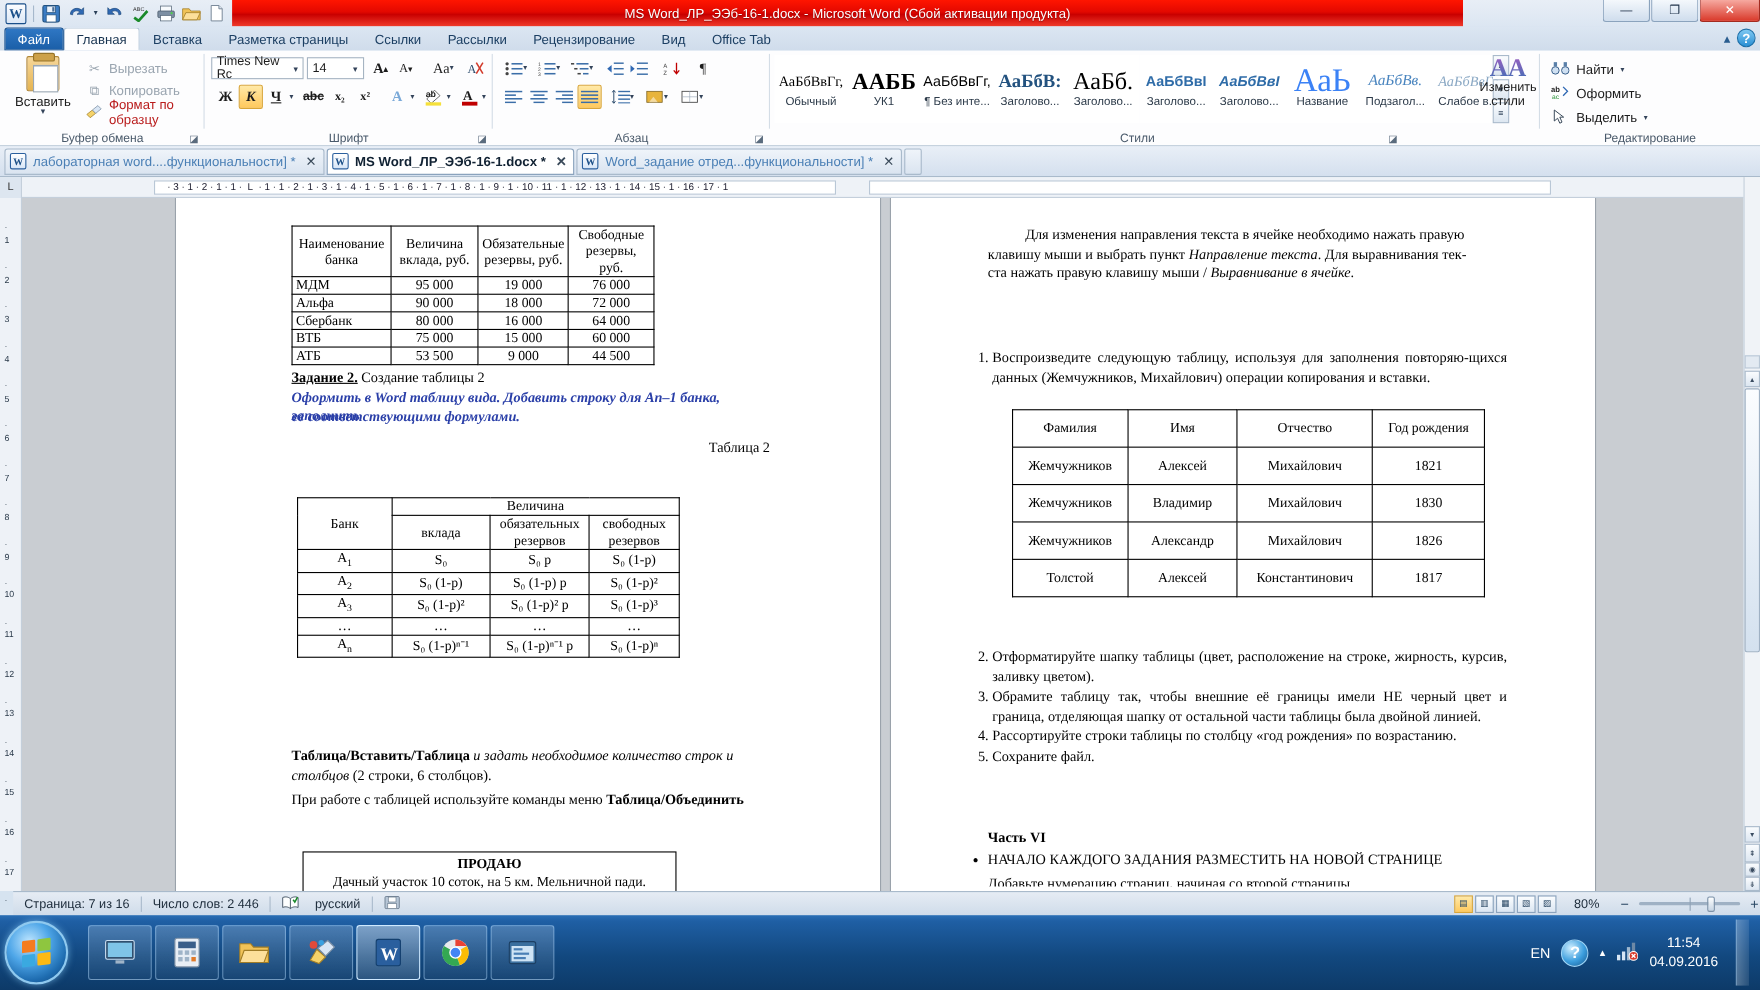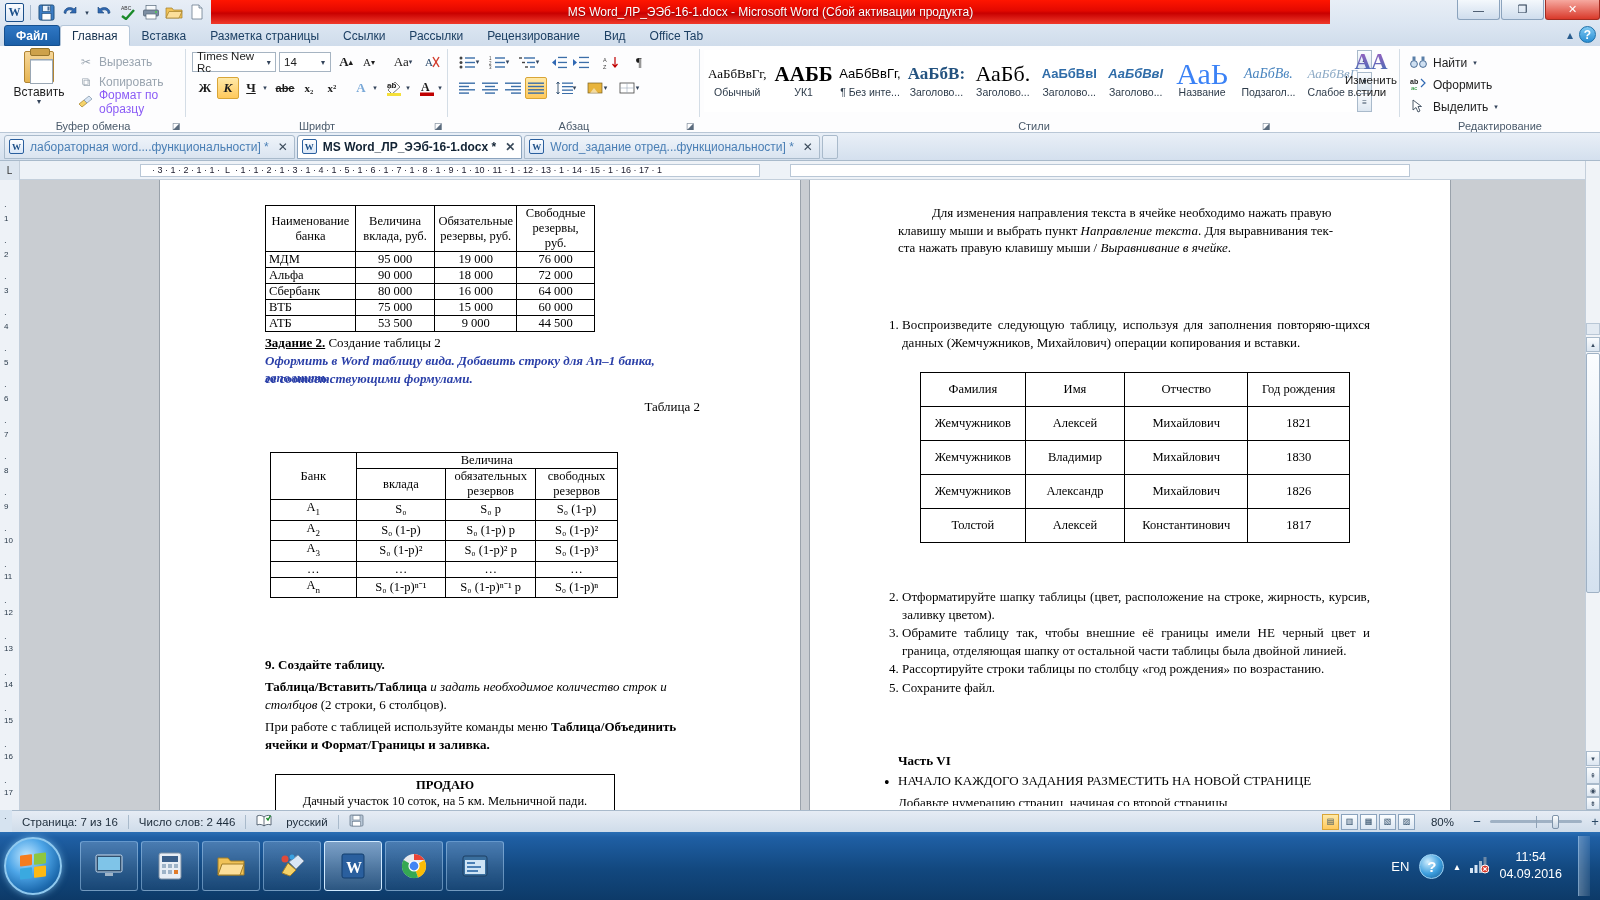--- a/index.html
+++ b/index.html
@@ -56,21 +56,21 @@
   .tabstrip {
     position:absolute; left:0; top:24px; width:1600px; height:22px;
     background: linear-gradient(to bottom,#dce6f2,#cfdceb);
     display:flex; align-items:flex-end; padding-left:4px;
   }
   .rtab {
     height:21px; padding:0 11px; font-size:12px; color:#1c3f63;
     display:flex;align-items:center; border:1px solid transparent;
     border-radius:3px 3px 0 0; white-space:nowrap;
   }
-  .rtab.file { background:linear-gradient(to bottom,#2f77c4,#1b5fa8); color:#fff; border-color:#16508f;font-weight:bold; }
+  .rtab.file { background:linear-gradient(to bottom,#2f77c4,#1b5fa8); color:#fff; border-color:#16508f; }
   .rtab.active { background:#fdfdfe; border-color:#b4c6d9; border-bottom-color:#fdfdfe; color:#16324f; }
   .help-icons { position:absolute; right:4px; top:2px; display:flex; gap:6px; align-items:center; }
   .circ-q {
     width:17px;height:17px;border-radius:50%;
     background:linear-gradient(to bottom,#7ec8f2,#2a8fd4);
     color:#fff;font-size:12px;font-weight:bold;
     display:flex;align-items:center;justify-content:center;
     border:1px solid #1d6fa8;
   }
   .minrib { font-size:12px; color:#2a5d8f; }
@@ -111,21 +111,21 @@
     content:""; position:absolute; left:5px; top:7px; width:21px;height:23px;
     background:#fff; border:1px solid #9aa7b4;
     box-shadow: inset 0 3px 0 -2px #c8d2dc, inset 0 7px 0 -6px #c8d2dc, inset 0 11px 0 -10px #c8d2dc;
   }
   .paste-label { margin-top:2px; }
   .mini-caret { font-size:8px; color:#33435a; line-height:6px; }
   .cb-item {
     position:absolute; left:78px; display:flex;align-items:center;gap:5px;
     font-size:12px; color:#9aa5b0; height:17px;
   }
-  .cb-item.enabled { color:#8b5cf6; }
+  .cb-item.enabled { color:#b91c1c; }
   .cb-glyph { width:16px;height:16px;display:flex;align-items:center;justify-content:center;font-size:12px; }
 
   
   #g-font { left:186px; width:262px; }
   .fld {
     position:absolute; background:#fff; border:1px solid #a6b4c2; height:20px;
     display:flex;align-items:center; font-size:11.5px; color:#1c1c1c; padding-left:4px;
   }
   .fld .dd { margin-left:auto; width:14px; text-align:center; font-size:8px; color:#33435a; }
   .tb {
@@ -933,31 +933,29 @@
         </tr>
         <tr>
           <td>A<sub>n</sub></td>
           <td>S₀ (1-p)ⁿ⁻¹</td>
           <td>S₀ (1-p)ⁿ⁻¹ p</td>
           <td>S₀ (1-p)ⁿ</td>
         </tr>
       </tbody>
         </table>
 
-      <div class="blk" style="left:105px;top:476px;width:440px;font-weight:bold">9. Создайте таблицу.</div>
       <div class="blk" style="left:105px;top:498px;width:440px">
         <b>Таблица/Вставить/Таблица</b><i> и задать необходимое количество строк и</i>
       </div>
       <div class="blk" style="left:105px;top:516px;width:440px">
         <i>столбцов</i><span> (2 строки, 6 столбцов).</span>
       </div>
       <div class="blk" style="left:105px;top:538px;width:445px">
         <span> При работе   с таблицей используйте команды меню </span><b>Таблица/Объединить</b>
       </div>
-      <div class="blk" style="left:105px;top:556px;width:440px;font-weight:bold">ячейки и Формат/Границы и заливка.</div>
 
       <div class="adbox">
         <div style="font-weight:bold">ПРОДАЮ</div>
         <div>Дачный участок 10 соток, на 5 км. Мельничной пади. Тел. 30-30-30</div>
       </div>
     </div>
 
     <div class="page doc" id="page-right">
       <div class="rp" style="left:88px;top:24px;width:470px">
         <span style="display:inline-block;text-indent:34px">Для изменения направления текста в ячейке необходимо нажать правую</span>

